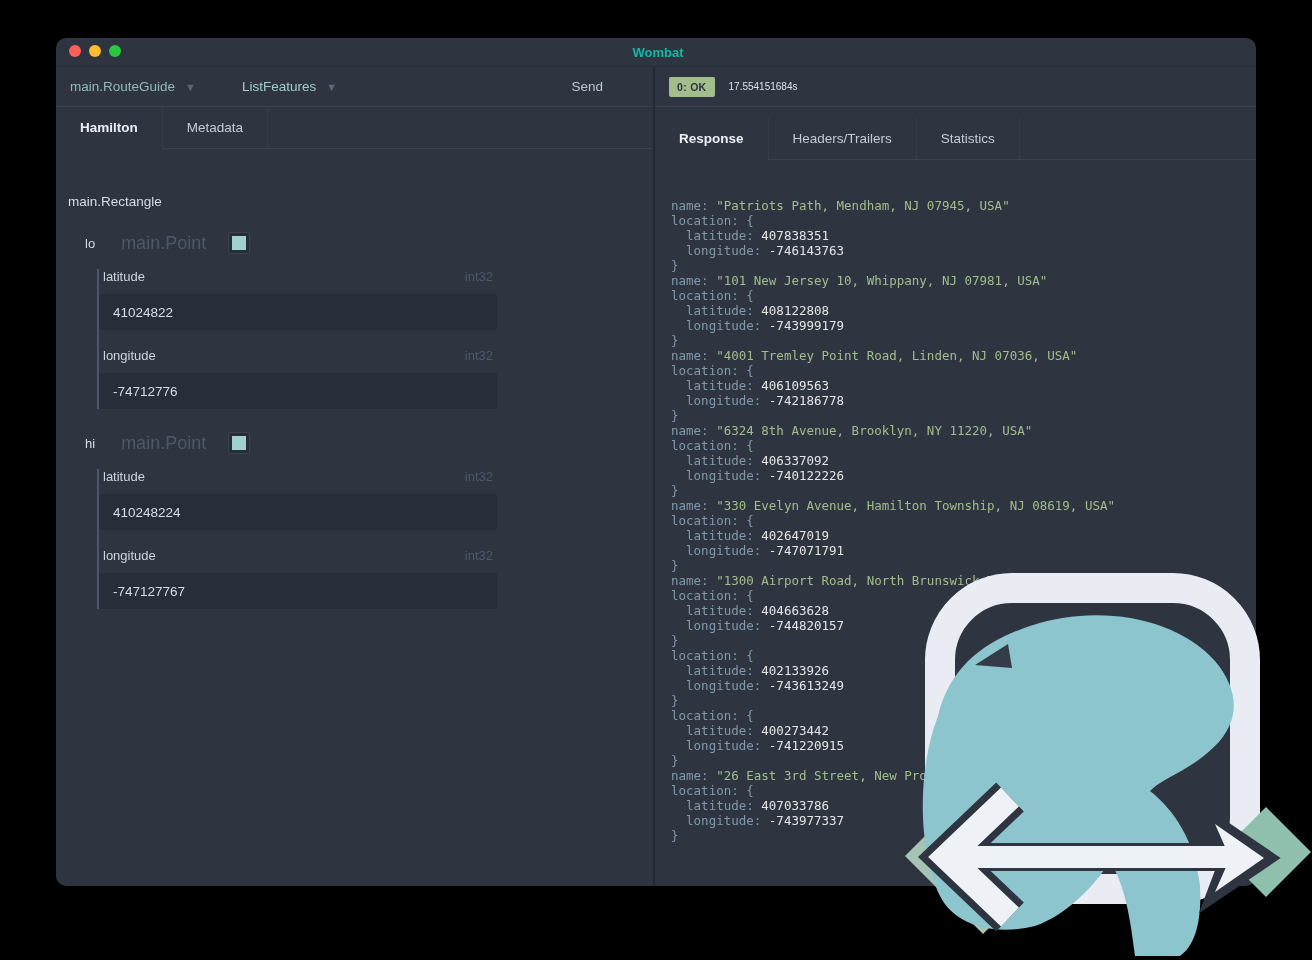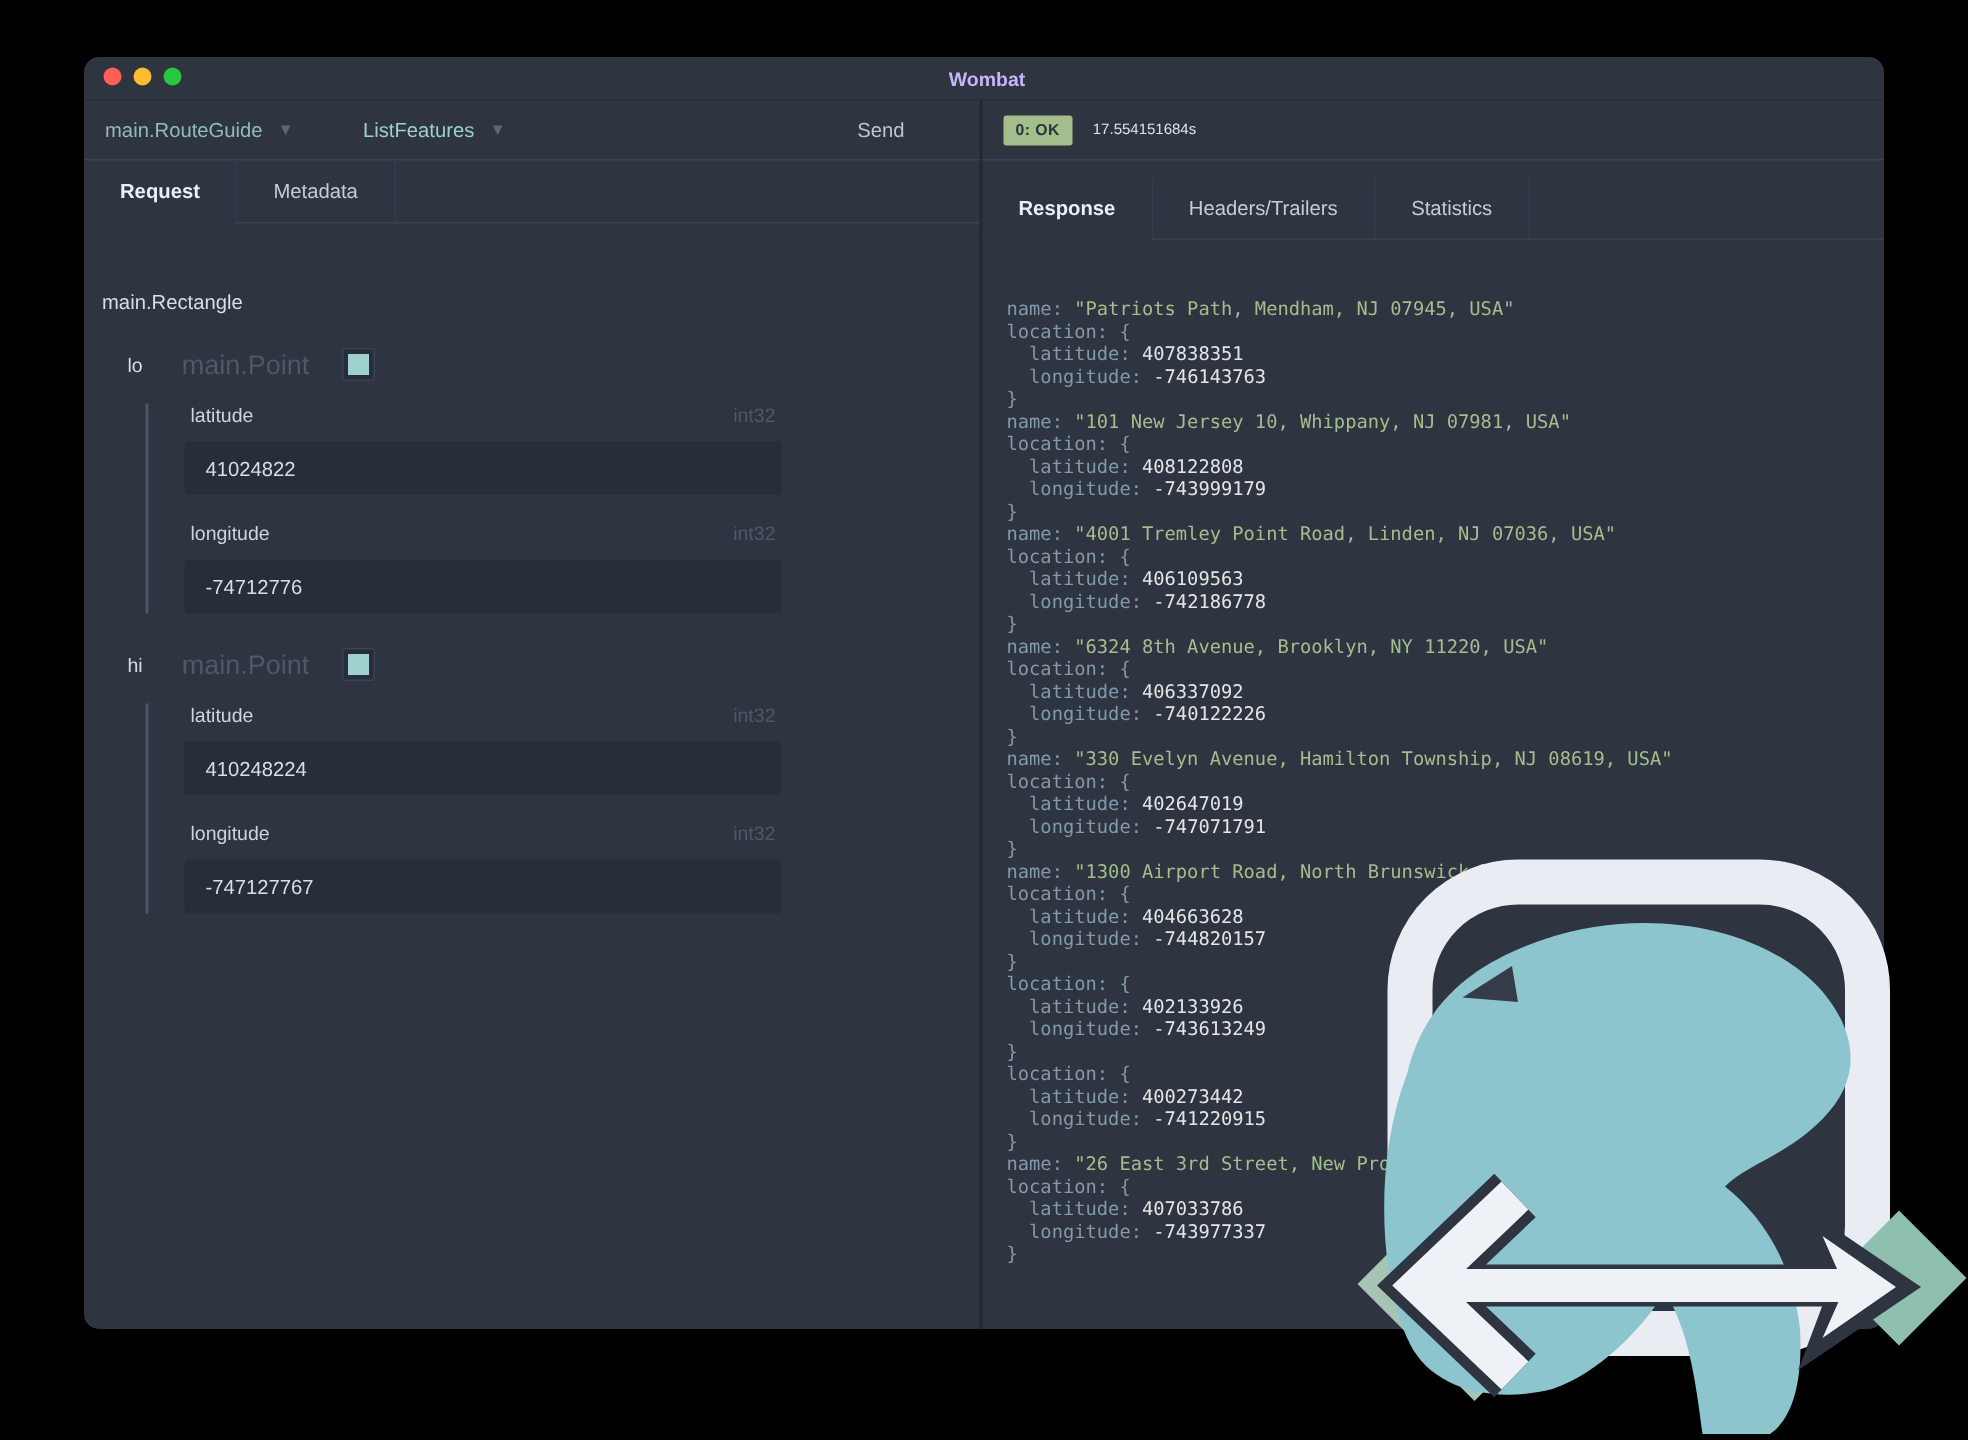--- a/index.html
+++ b/index.html
@@ -10,21 +10,21 @@
   
   .window { position:absolute; left:56px; top:38px; width:1200px; height:848px;
             background:#2e3440; border-radius:10px; overflow:hidden;
             box-shadow:0 25px 60px rgba(0,0,0,.65); display:flex; flex-direction:column; }
 
   .titlebar { height:28px; position:relative; flex:none; }
   .traffic { position:absolute; left:13px; top:7px; display:flex; gap:8px; }
   .tl { width:12px; height:12px; border-radius:50%; }
   .tl.red { background:#ff5f57; } .tl.yellow { background:#febc2e; } .tl.green { background:#28c840; }
   .win-title { position:absolute; left:4px; right:0; top:7px; text-align:center;
-               font-size:13px; font-weight:bold; color:#c4b5fd; }
+               font-size:13px; font-weight:bold; color:#14b8a6; }
 
   .header { height:102px; margin-top:-28px; padding-top:28px; position:relative; flex:none; }
   .workspace-btn { position:absolute; left:12px; top:42px; width:100px; height:32px;
                    background:#5e81ac; border:none; border-radius:2px; color:#e9eef5;
                    font-size:13px; font-family:inherit; cursor:pointer; }
   .server { position:absolute; left:0; right:0; top:38px; text-align:center; }
   .server .addr { font-size:15px; font-weight:bold; color:#93c5c3; }
   .server .state { font-size:12px; font-weight:bold; color:#a3be8c; margin-top:3px; }
 
   .main-split { flex:1; display:flex; min-height:0; border-top:1px solid #272e3a; }
@@ -55,21 +55,21 @@
   
   .form { padding:25px 0 0 12px; }
   .msg-type { font-size:13.5px; color:#d8dee9;margin-top:20px; }
   .field-head { margin:23px 0 0 17px; display:flex; align-items:center; }
   .field-head .fname { color:#d8dee9; font-size:13px; }
   .field-head .ftype { color:#4e586a; font-size:18px; margin-left:26px; }
   .checkbox { width:22px; height:22px; margin-left:22px; background:#272d39;
               border:1px solid #3b4252; border-radius:2px; display:flex;
               align-items:center; justify-content:center; cursor:pointer; }
   .checkbox .mark { width:14px; height:14px; background:#9fd2cf; }
-  .group { margin:10px 0 14px 29px; border-left:2px solid #4c566a; padding-left:24px; width:406px; }
+  .group { margin:10px 0 14px 29px; border-left:2px solid #4c566a; padding-left:0; width:406px; }
   .flabel-row { display:flex; justify-content:space-between; margin:15px 4px 0 4px; width:390px; }
   .flabel { color:#ccd4df; font-size:13px; }
   .ftype2 { color:#4d586b; font-size:13px; }
   .tinput { display:block; width:398px; height:36px; margin-top:10px; background:#272d39;
             border:none; border-radius:3px; color:#d8dee9; font-size:13.5px;
             font-family:inherit; padding:0 14px; outline:none; }
 
   
   .resp { padding:27px 0 0 16px; font-family:"DejaVu Sans Mono", monospace;
           font-size:12.5px; line-height:15px; white-space:pre; color:#8299ab; }
@@ -106,21 +106,21 @@
             <span class="chev">▼</span>
           </div>
           <div class="select">
             <span class="mth">ListFeatures</span>
             <span class="chev">▼</span>
           </div>
           <button class="send-btn">Send</button>
         </div>
 
         <div class="tabs">
-          <div class="tab active">Request</div>
+          <div class="tab active">Hamilton</div>
           <div class="tab">Metadata</div>
         </div>
 
         <div class="content">
           <div class="form">
             <div class="msg-type">main.Rectangle</div>
 
             <div class="field-head">
               <span class="fname">lo</span>
               <span class="ftype">main.Point</span>

